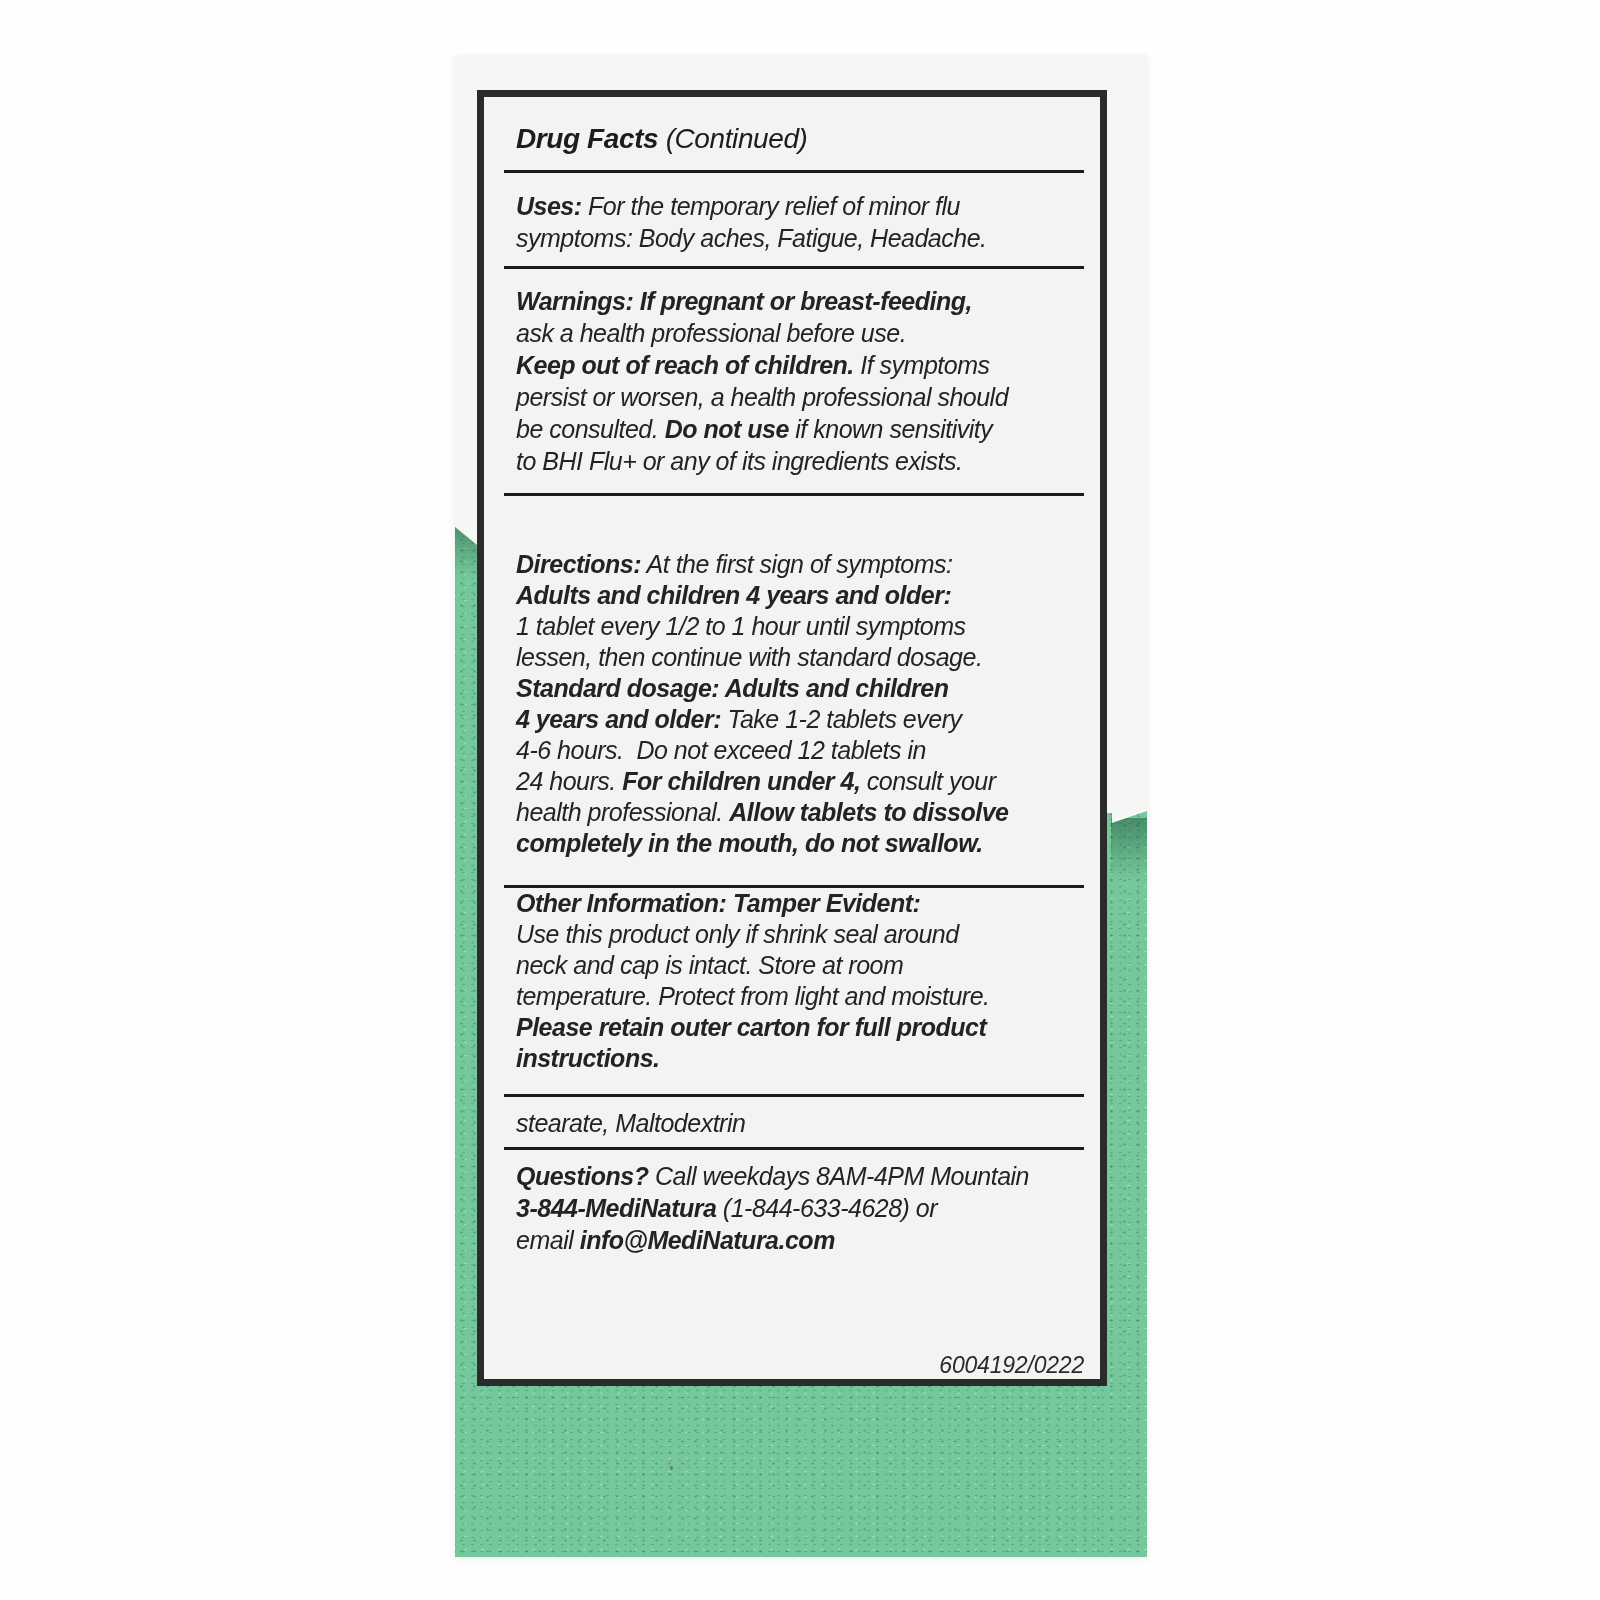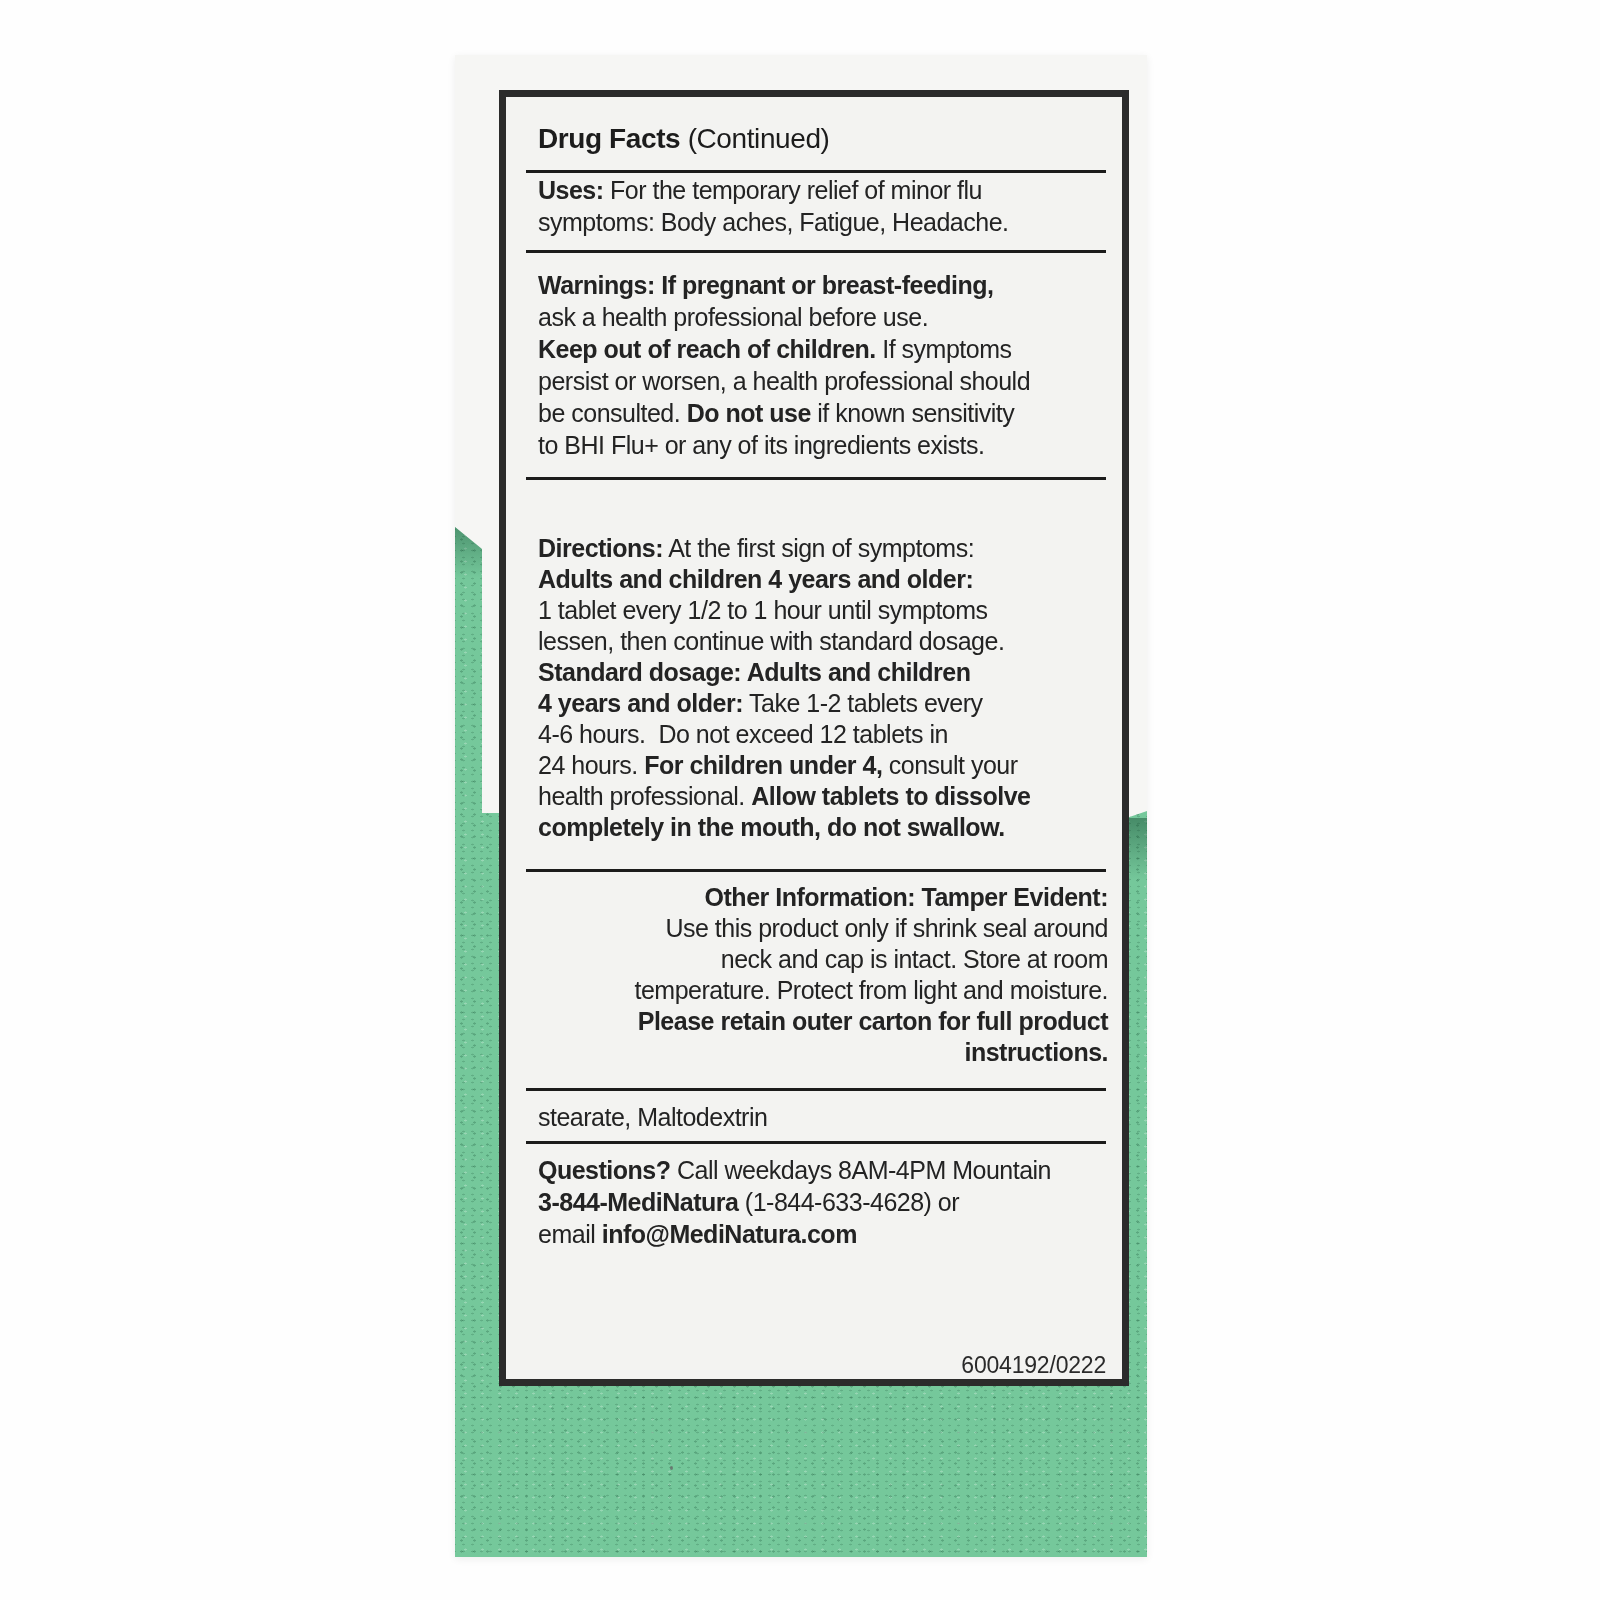--- a/index.html
+++ b/index.html
@@ -29,39 +29,40 @@
       radial-gradient(rgba(16,70,45,.20) 1px, transparent 1.4px),
       radial-gradient(rgba(255,255,255,.25) 1px, transparent 1.6px);
     background-size:27px 55px, 36px 62px, 13px 11px, 9px 7px, 17px 13px;
     background-position:0 0, 656px 295px, 0 0, 4px 3px, 2px 6px;
     background-repeat:no-repeat, no-repeat, repeat, repeat, repeat;
     clip-path:polygon(0 4px, 27px 26px, 27px 290px, 657px 290px, 657px 300px, 692px 288px, 100% 100%, 0 100%);
   }
 
   
   .panel{
-    position:absolute;left:44px;top:35px;width:630px;height:1296px;
+    position:absolute;left:22px;top:35px;width:630px;height:1296px;
     box-sizing:border-box;
     background:#f3f3f1;
     border:7px solid #2b2b2b;
+    font-style:italic;
   }
   .panel-inner{position:relative;width:100%;height:100%;box-sizing:border-box;padding:0 14px 0 20px;}
 
   .hdr{margin:24px 0 0 12px;font-size:28px;line-height:36px;letter-spacing:-0.4px;color:#1c1c1c;white-space:pre;}
   .b{font-weight:bold;}
 
   .rule{height:3px;background:#1b1b1b;margin:0 2px 0 0;}
   .lines{padding-left:12px;font-size:25px;line-height:32px;letter-spacing:-0.5px;white-space:pre;}
   .line{white-space:pre;}
 
   
-  .sec-uses .rule{margin-top:13px;}       .sec-uses .lines{padding-top:1px;}
+  .sec-uses .rule{margin-top:13px;}       .sec-uses .lines{padding-top:17px;}
   .sec-warnings .rule{margin-top:12px;}   .sec-warnings .lines{padding-top:16px;}
   .sec-directions .rule{margin-top:16px;} .sec-directions .lines{padding-top:11px;line-height:31px;margin-top:42px;}
-  .sec-other .rule{margin-top:26px;}      .sec-other .lines{padding-top:10px;line-height:31px;text-align:right;}
+  .sec-other .rule{margin-top:26px;}      .sec-other .lines{line-height:31px;}
   .sec-inactive .rule{margin-top:20px;}   .sec-inactive .lines{padding-top:10px;}
   .sec-questions .rule{margin-top:8px;}   .sec-questions .lines{padding-top:10px;}
 
   .code{
     position:absolute;right:16px;bottom:24px;
     font-size:23px;letter-spacing:-0.2px;color:#2a2a2a;
   }
   .speck{position:absolute;left:670px;top:1466px;width:3px;height:4px;background:#666;border-radius:50%;opacity:.75;}
 </style>
 </head>

